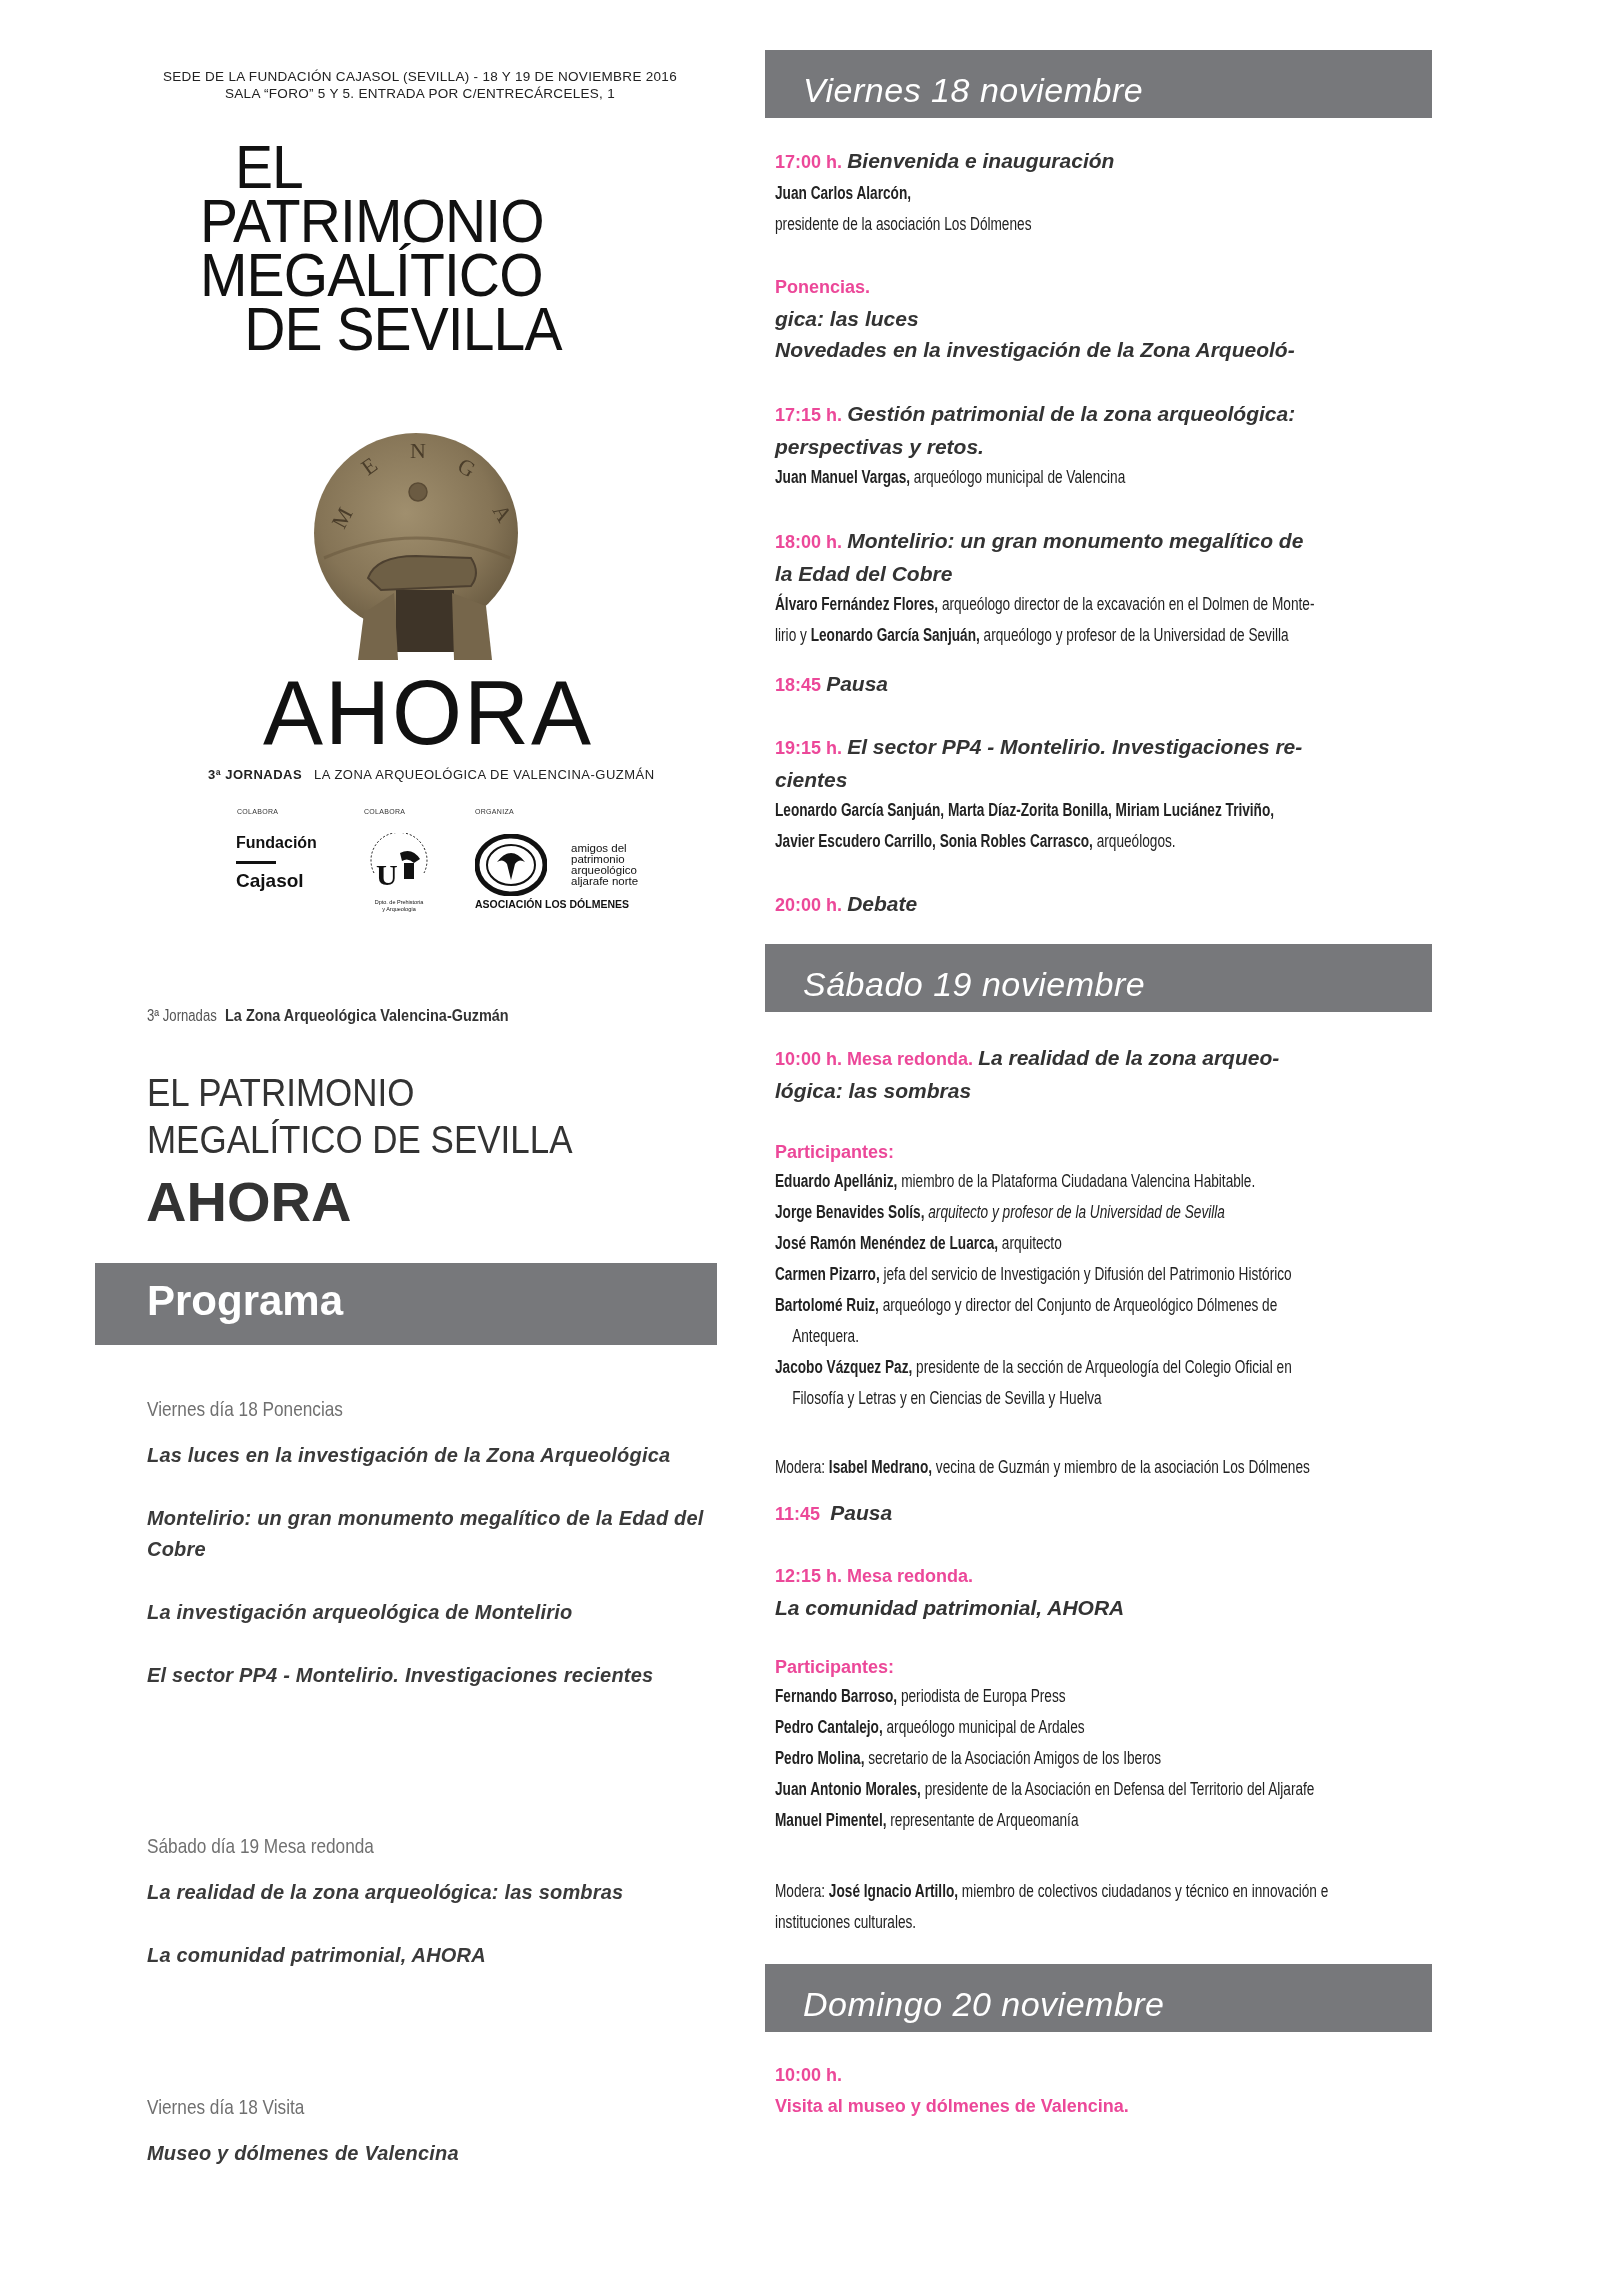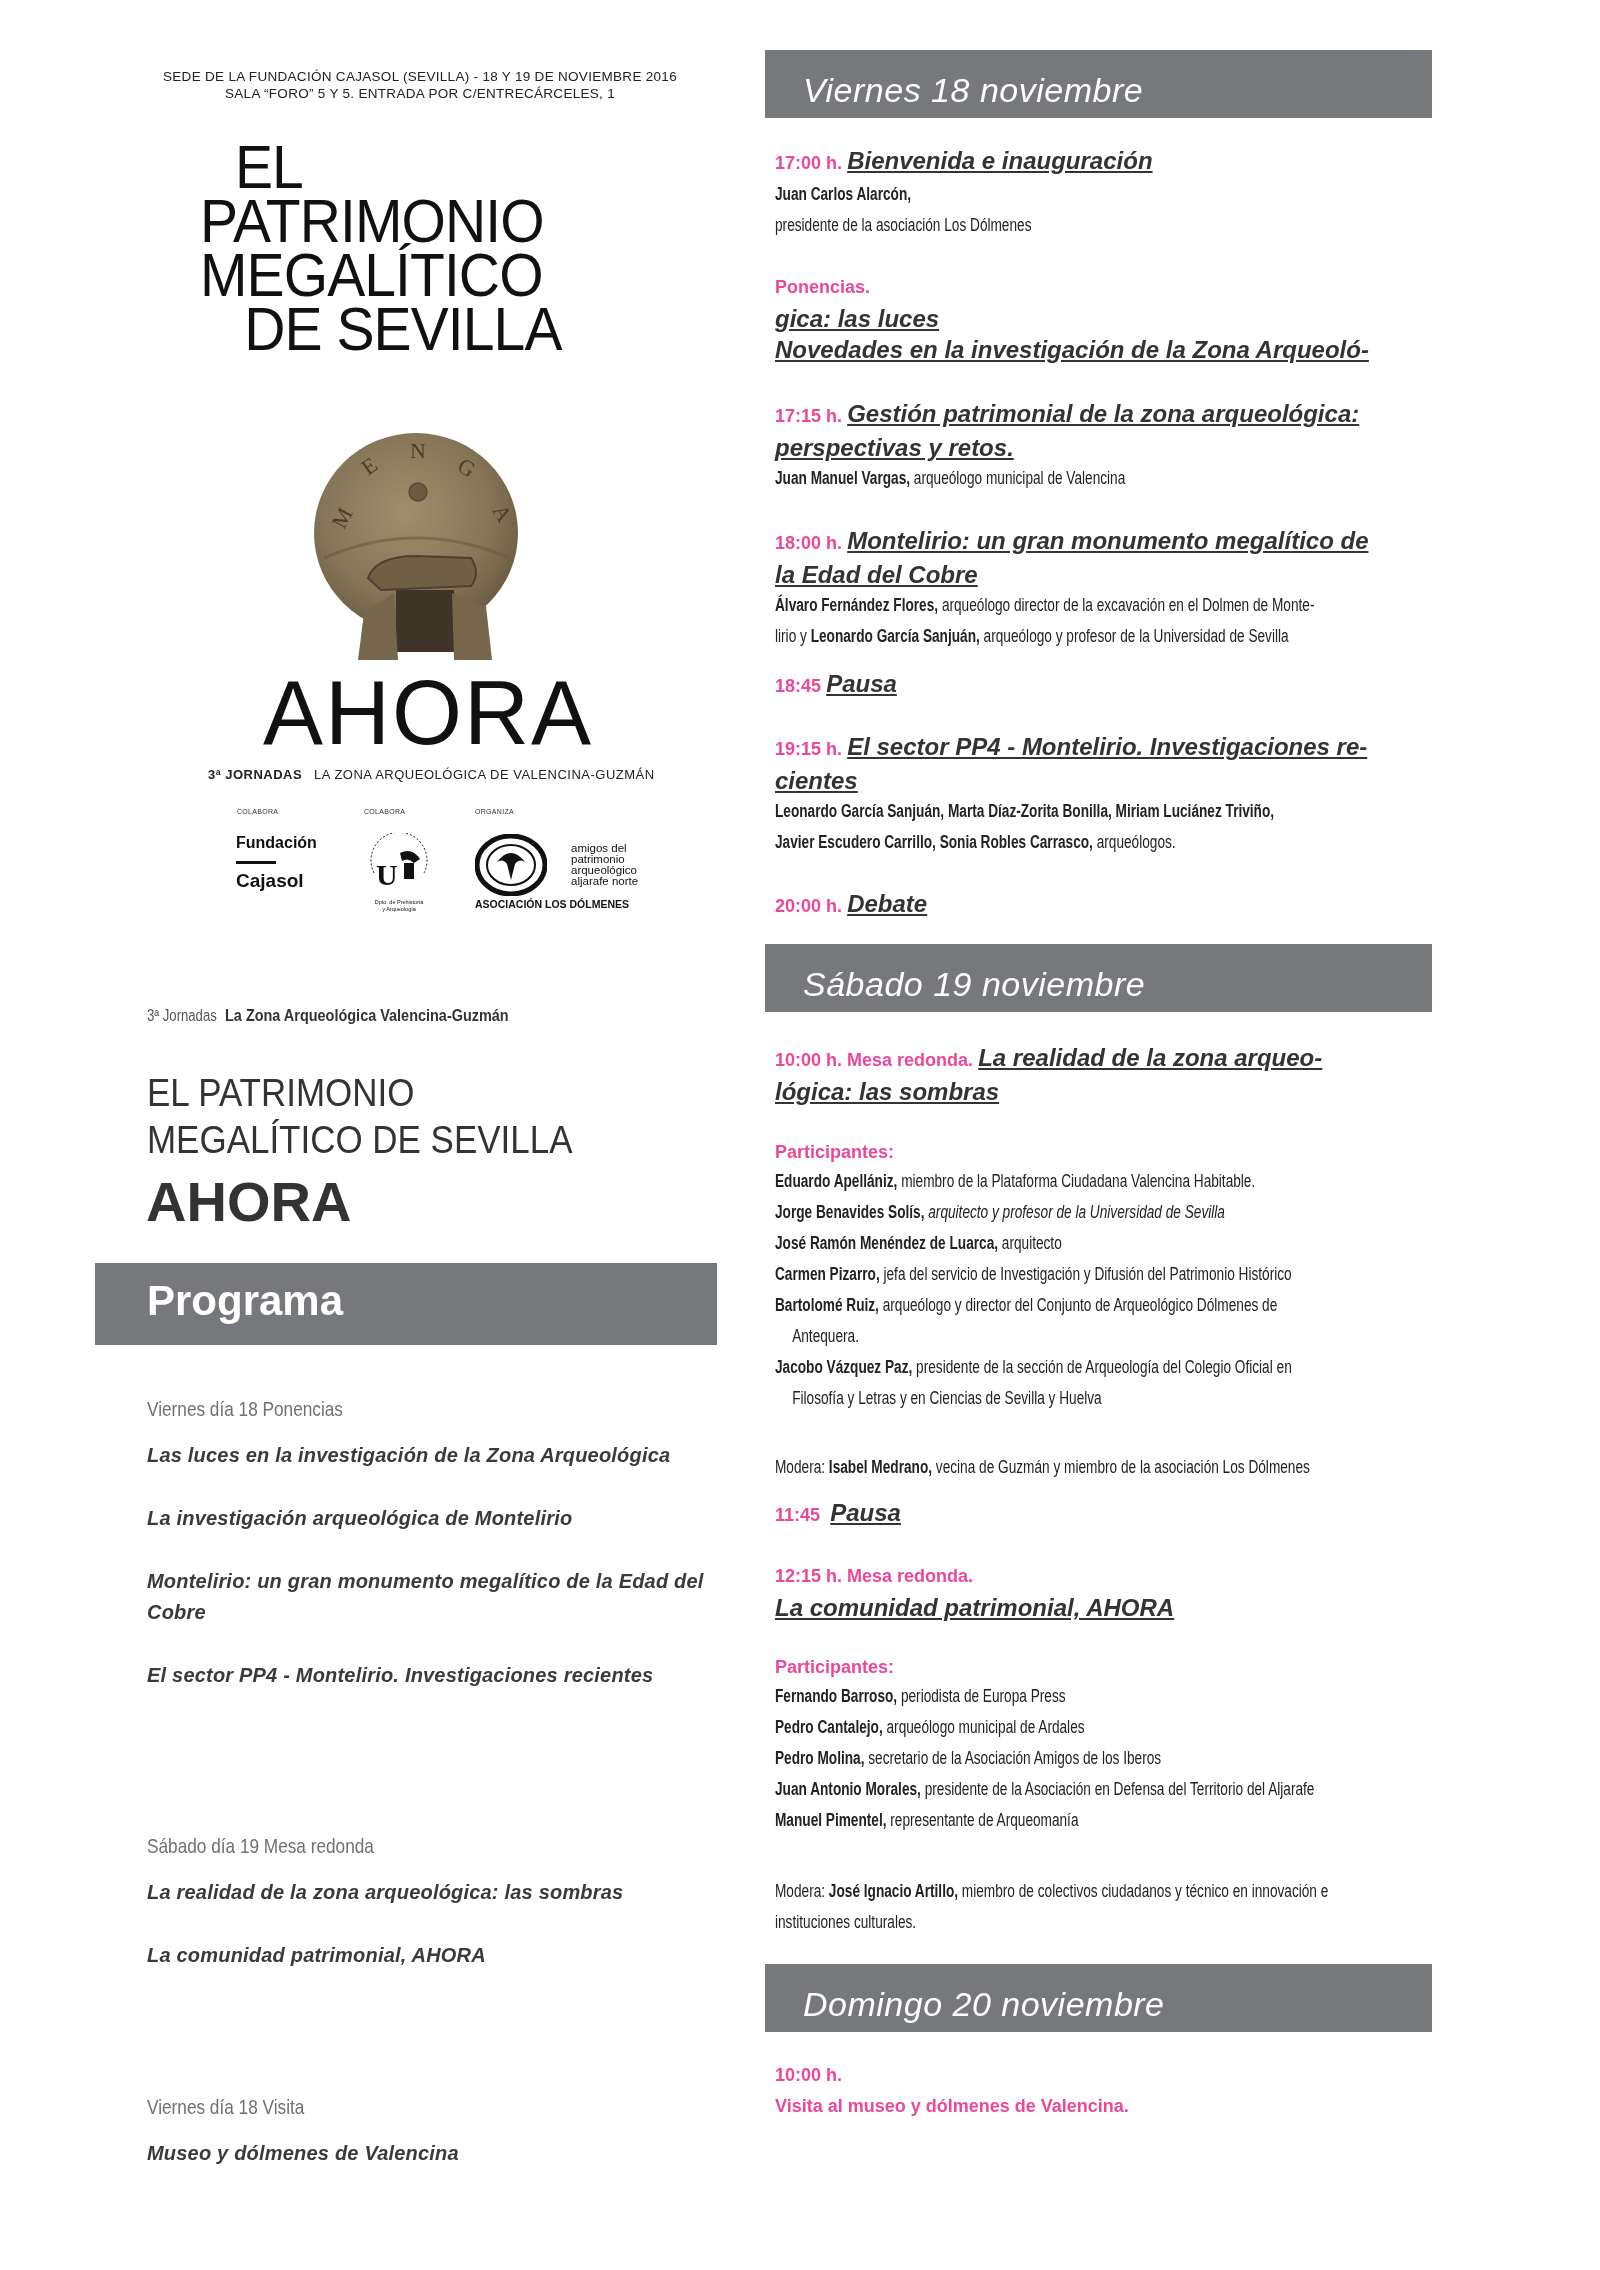--- a/index.html
+++ b/index.html
@@ -58,21 +58,21 @@
   .sum-item { font-family: "Liberation Sans", sans-serif; font-weight: 700; font-style: italic;
               font-size: 20px; line-height: 31px; color: #3a3a3a; margin-bottom: 32px; letter-spacing: 0.2px; margin-top: 18px; }
 
   
   .day-bar { left: 765px; width: 667px; height: 68px; background: #77787b; }
   .day-bar span { position: absolute; left: 38px; top: 21px; color: #fff;
                   font-family: "Liberation Sans", sans-serif; font-style: italic; font-weight: 400; font-size: 34px; letter-spacing: 0.5px; }
 
   .r { left: 775px; width: 750px; }
   .t-light { font-family: "Liberation Sans", sans-serif; font-weight: 700; font-size: 18px; color: #ec4899; }
-  .t-head { font-family: "Liberation Sans", sans-serif; font-weight: 700; font-style: italic; font-size: 24px; color: #333; text-decoration: underline; }
+  .t-head { font-family: "Liberation Sans", sans-serif; font-weight: 700; font-style: italic; font-size: 21px; color: #333; }
   .line30 { line-height: 31px; }
   .narrow { font-family: "Liberation Sans", sans-serif; font-size: 17.5px; line-height: 31px; color: #222;
             display: block; transform: scaleX(0.78); transform-origin: left; width: 128%; }
   .narrow b { font-weight: 700; }
   .narrow i { font-style: italic; }
   .indent { padding-left: 22px; }
 </style>
 </head>
 <body>
 
@@ -169,22 +169,22 @@
 </div>
 <div class="abs title-ahora">AHORA</div>
 
 <div class="abs programa-bar">
   <span>Programa</span>
 </div>
 
 <div class="abs sum-block" style="top:1396px">
   <span class="sum-day">Viernes día 18 Ponencias</span>
   <div class="sum-item">Las luces en la investigación de la Zona Arqueológica</div>
+  <div class="sum-item">Montelirio: un gran monumento megalítico de la Edad del Cobre</div>
   <div class="sum-item">La investigación arqueológica de Montelirio</div>
-  <div class="sum-item">Montelirio: un gran monumento megalítico de la Edad del Cobre</div>
   <div class="sum-item">El sector PP4 - Montelirio. Investigaciones recientes</div>
 </div>
 
 <div class="abs sum-block" style="top:1833px">
   <span class="sum-day">Sábado día 19 Mesa redonda</span>
   <div class="sum-item">La realidad de la zona arqueológica: las sombras</div>
   <div class="sum-item">La comunidad patrimonial, AHORA</div>
 </div>
 
 <div class="abs sum-block" style="top:2094px">

